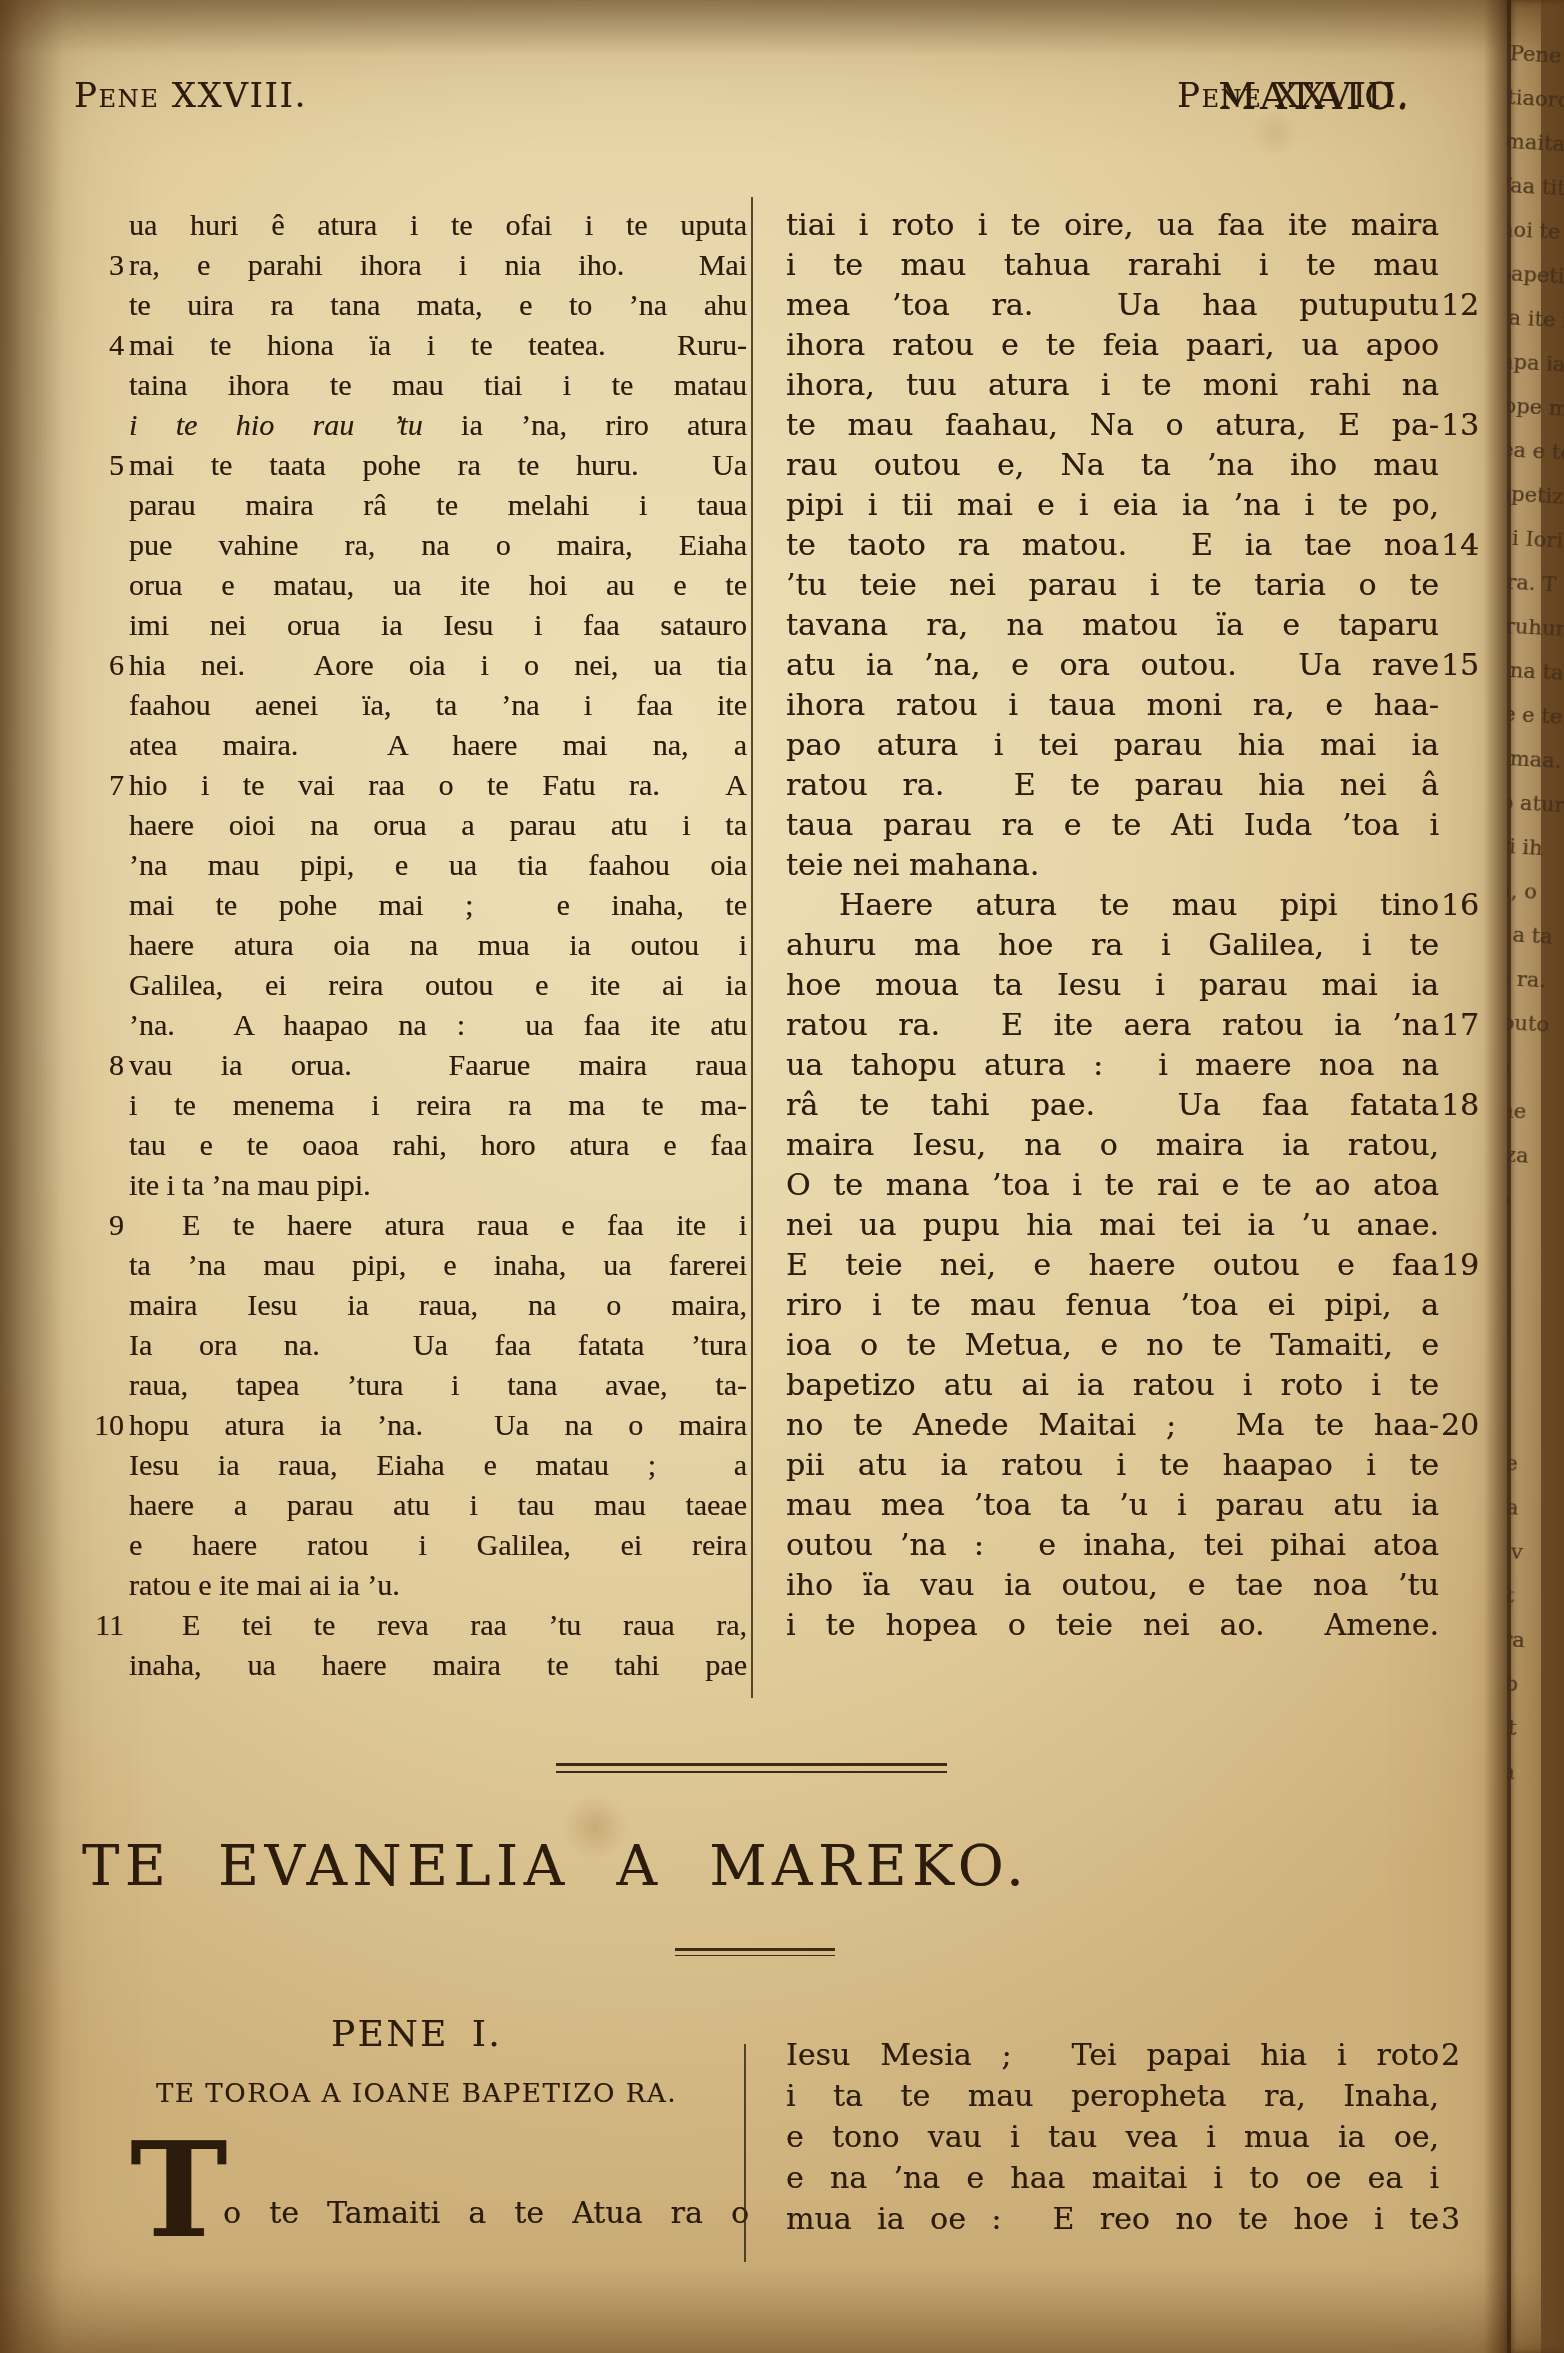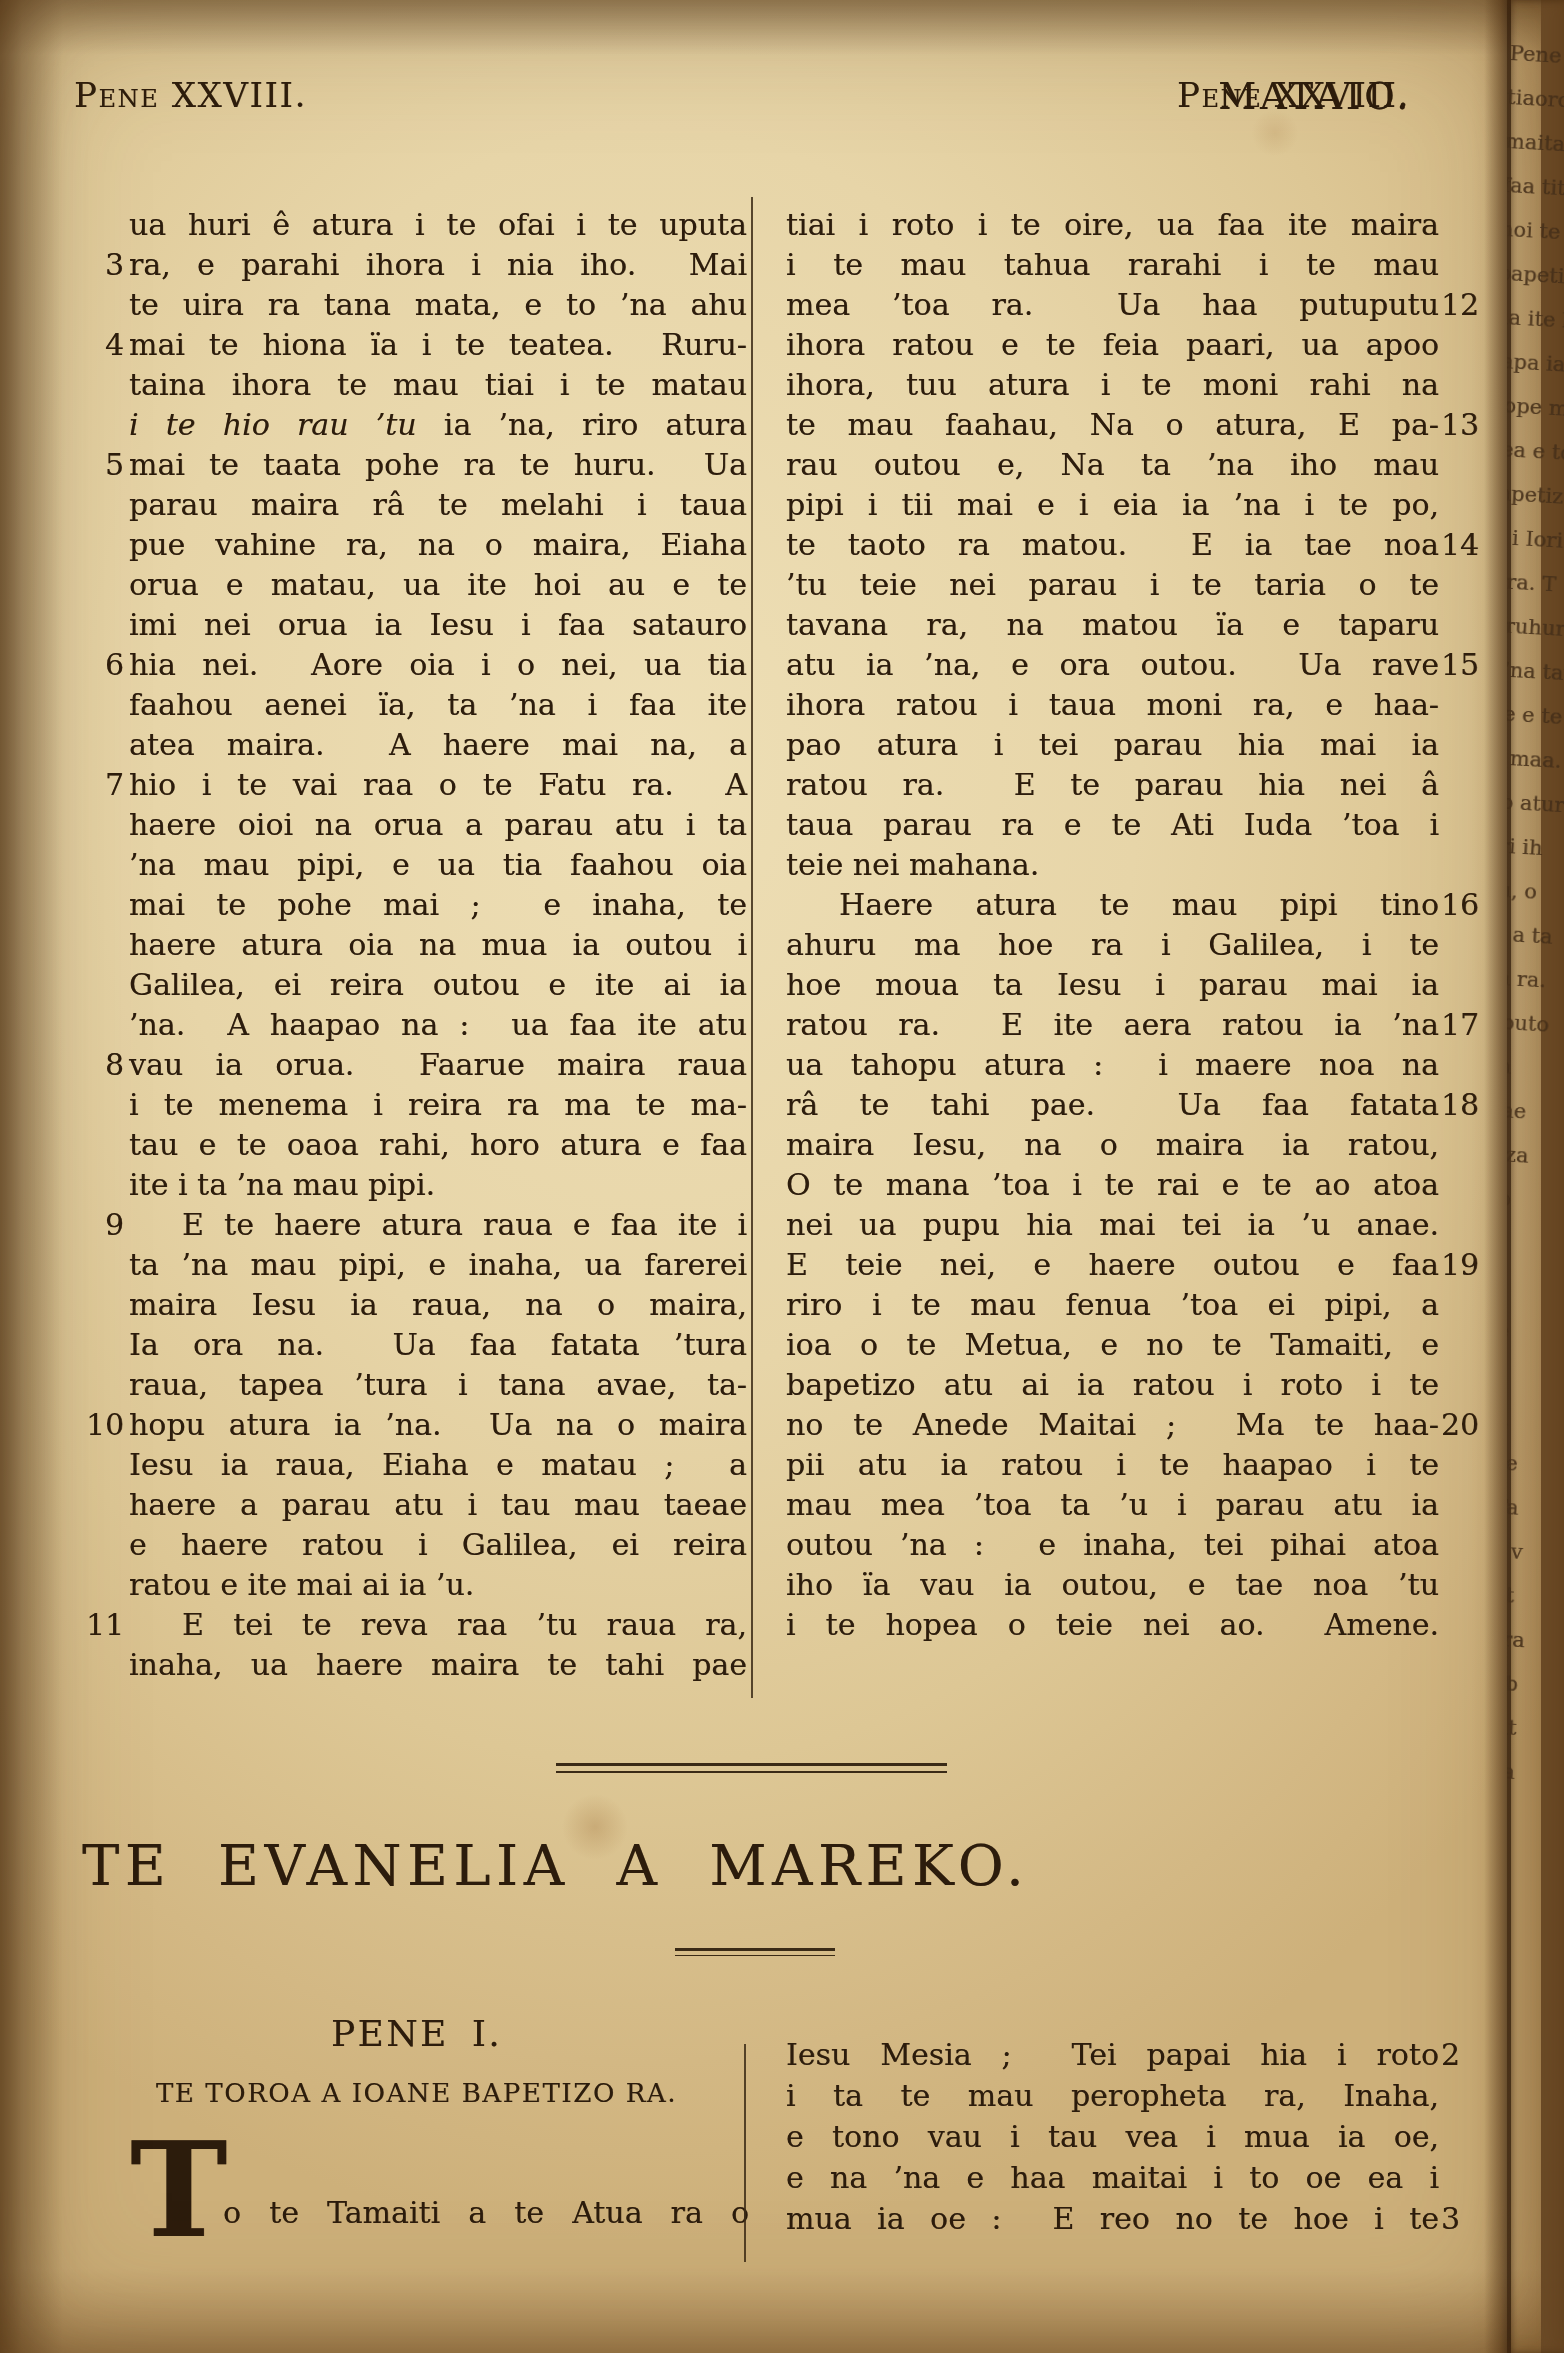--- a/index.html
+++ b/index.html
@@ -39,21 +39,21 @@
   .vrule-top{left:751px;top:197px;height:1501px;}
   .vrule-bottom{left:744px;top:2044px;height:218px;}
 
   
   .textcol{position:absolute;font-size:30px;}
   .leftcol{left:86px;top:205px;width:661px;}
   .rightcol{left:786px;top:205px;width:704px;}
   .markright{left:786px;top:2034px;width:704px;font-size:30px;}
   .bline{position:relative;height:40px;line-height:40px;}
   .markright .bline{height:41px;line-height:41px;}
-  .leftcol .bline{padding-left:43px;}
+  .leftcol .bline{padding-left:43px;font-family:Liberation Serif, serif;}
   .rightcol .bline,.markright .bline{padding-right:51px;}
   .ltxt{display:block;text-align:justify;text-align-last:justify;white-space:pre-wrap;}
   .short .ltxt{text-align-last:left;}
   .indent .ltxt{padding-left:53px;}
   .vnum{position:absolute;top:0;font-size:30px;}
   .vnum-l{left:0;width:38px;text-align:right;}
   .vnum-r{right:0;width:49px;text-align:left;}
 
   
   .double-rule{position:absolute;border-top:3.1px solid #3a2a16;border-bottom:2.3px solid #3a2a16;}

